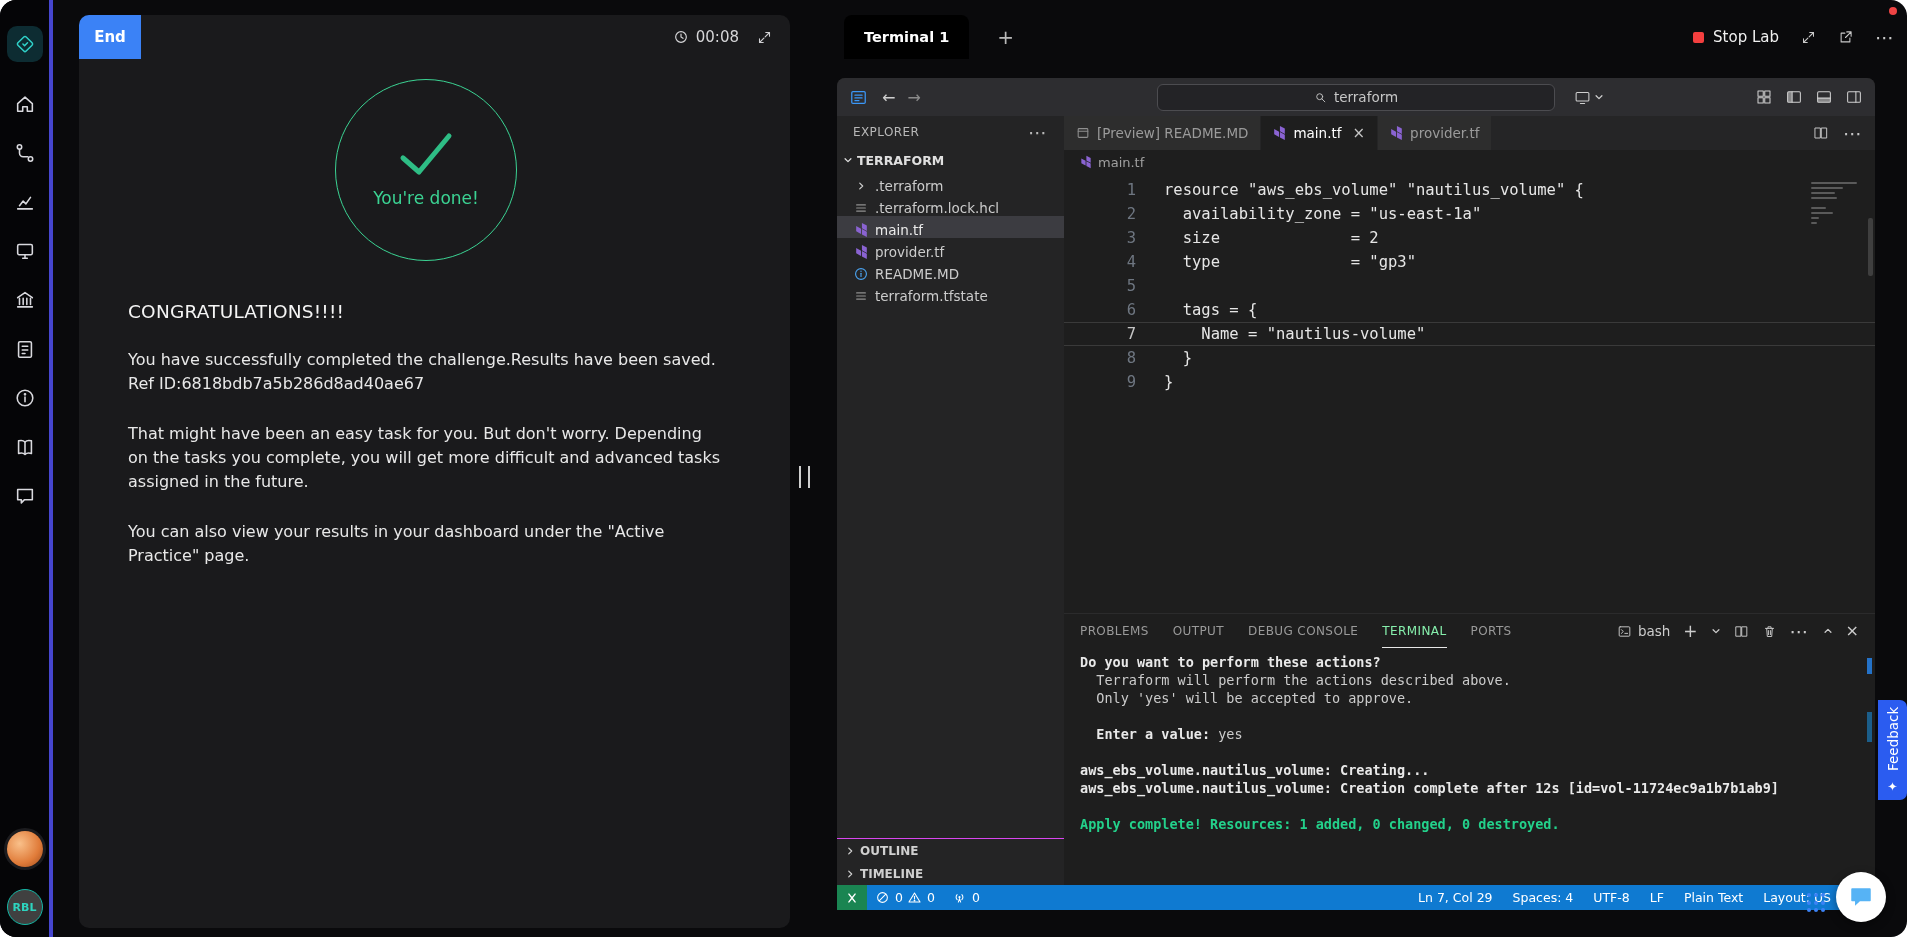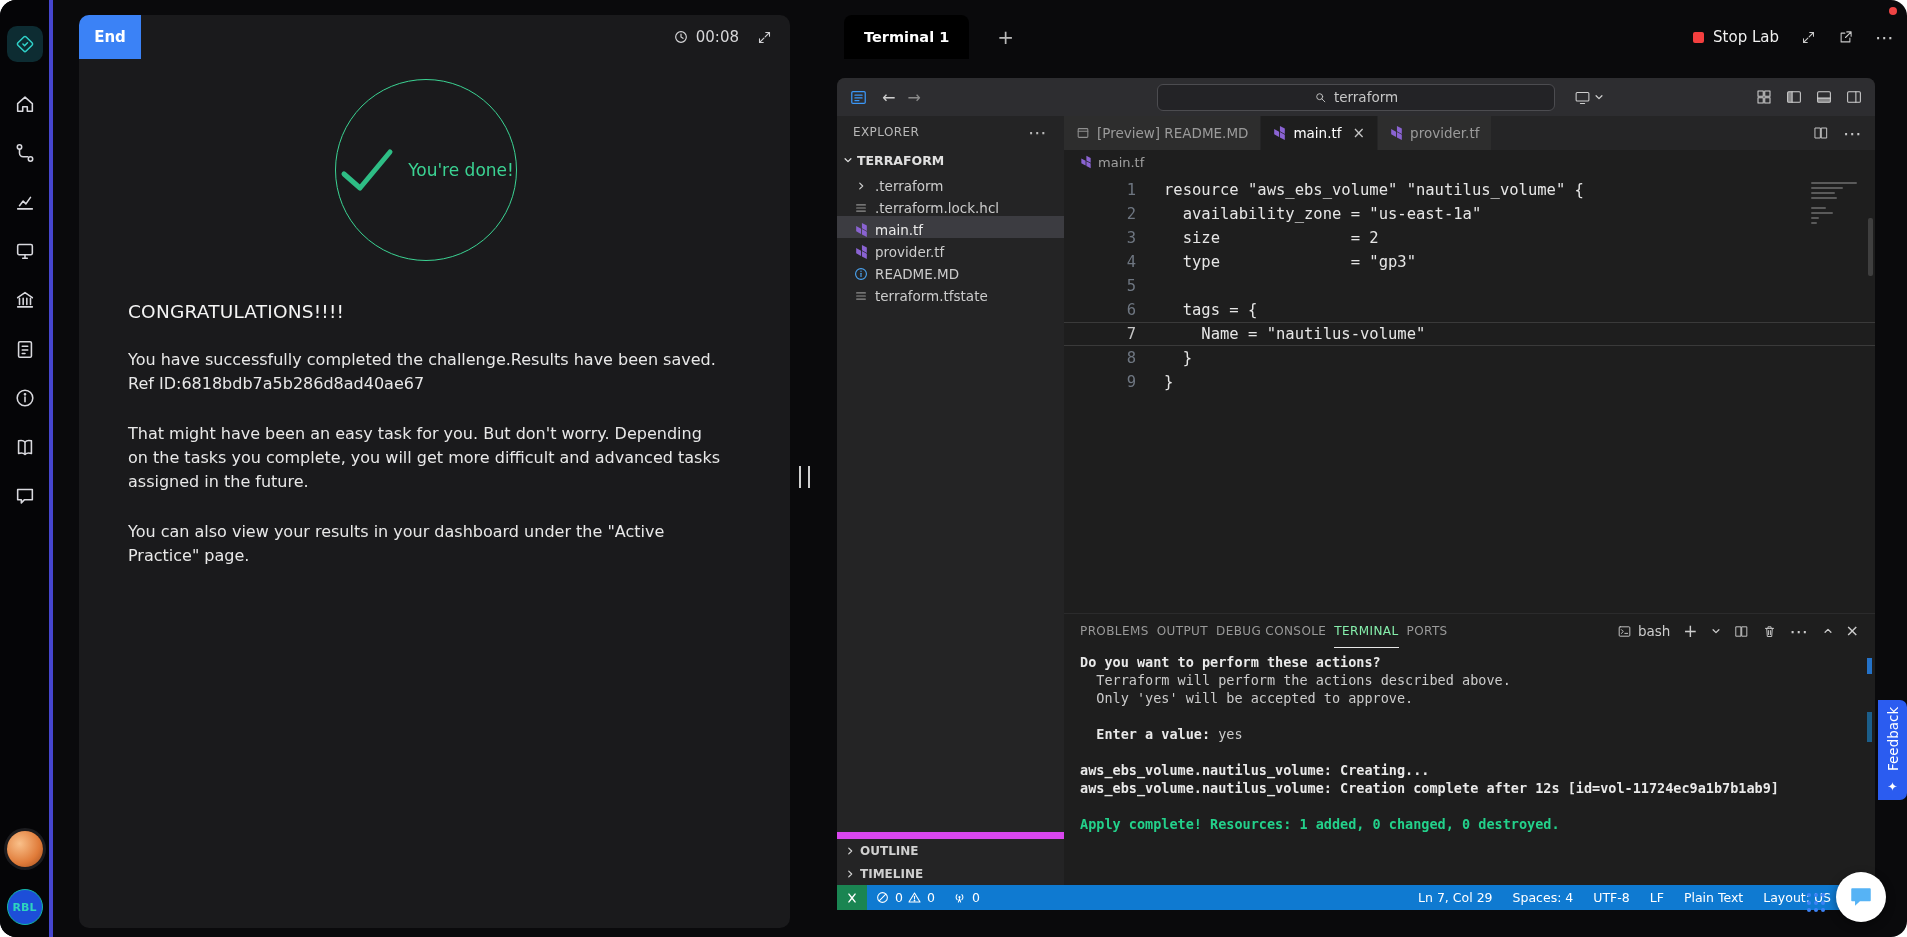--- a/index.html
+++ b/index.html
@@ -12,33 +12,33 @@
   .chev{stroke:currentColor;fill:none;stroke-width:1.5;stroke-linecap:round;stroke-linejoin:round;display:block;}
 
   
   .sidebar{position:absolute;left:0;top:0;bottom:0;width:53px;background:#050507;
     border-right:4px solid #4646cf;display:flex;flex-direction:column;align-items:center;padding:26px 0 12px;box-sizing:border-box;}
   .logo{width:36px;height:36px;border-radius:10px;background:#0d2c32;display:flex;align-items:center;justify-content:center;color:#2fd0c8;margin-bottom:30px;}
   .side-nav{display:flex;flex-direction:column;align-items:center;}
   .snav{width:24px;height:24px;margin-bottom:25px;color:#d9d9de;display:flex;align-items:center;justify-content:center;}
   .side-bottom{display:flex;flex-direction:column;align-items:center;margin-top:auto;}
   .avatar{width:36px;height:36px;border-radius:50%;background:radial-gradient(circle at 35% 35%,#f9c08a,#e07b39 60%,#9a4a1d);box-shadow:0 0 0 3px #1c1c1f;margin-bottom:22px;}
-  .rbl{width:36px;height:36px;border-radius:50%;border:1.5px solid #14b8a6;color:#2dd4bf;background:#1d4ed8;
+  .rbl{width:36px;height:36px;border-radius:50%;border:1.5px solid #14b8a6;color:#2dd4bf;background:#404040;
     display:flex;align-items:center;justify-content:center;font-size:11px;font-weight:700;box-sizing:border-box;}
 
   
   .left-panel{position:absolute;left:79px;top:15px;width:711px;height:913px;background:#1a1a1c;border-radius:10px;}
   .lp-head{height:44px;display:flex;align-items:center;}
   .end-tab{width:62px;height:44px;background:#3b82f6;border-radius:10px 0 0 0;color:#fff;font-size:15px;font-weight:600;
     display:flex;align-items:center;justify-content:center;}
   .timer{display:flex;align-items:center;gap:7px;color:#d6d6d8;font-size:15px;}
   .lp-expand{margin:0 18px 0 18px;color:#d0d0d3;}
   .lp-content{padding:20px 66px 0 49px;}
   .done-circle{width:182px;height:182px;border:1.6px solid #3bd393;border-radius:50%;margin:0 auto;
-    display:flex;flex-direction:row;align-items:center;justify-content:center;gap:12px;box-sizing:border-box;}
+    display:flex;flex-direction:column;align-items:center;justify-content:center;gap:12px;box-sizing:border-box;}
   .done-badge{color:#3bd393;font-size:17px;}
   .congrats{margin-top:40px;color:#f5f5f5;font-size:18.5px;font-weight:500;letter-spacing:.2px;}
   .lp-p{margin-top:26px;color:#e8e8e8;font-size:16px;line-height:1.5;max-width:600px;}
 
   
   .divider{position:absolute;left:799px;top:466px;height:22px;width:7px;border-left:2px solid #cfcfcf;border-right:2px solid #cfcfcf;}
 
   
   .right-header{position:absolute;left:844px;top:15px;right:12px;height:44px;display:flex;align-items:center;}
   .rh-tab{height:44px;padding:0 20px;background:#000;border-radius:8px 8px 0 0;color:#fff;font-size:14.5px;font-weight:600;
@@ -62,21 +62,21 @@
   .tb-right{margin-left:auto;display:flex;align-items:center;gap:12px;color:#cfcfcf;}
   .vs-body{flex:1;display:flex;min-height:0;}
 
   
   .explorer{width:227px;flex:none;background:#242425;display:flex;flex-direction:column;font-size:13.5px;}
   .exp-head{height:32px;display:flex;align-items:center;padding:0 16px;color:#b8b8b8;font-size:12px;letter-spacing:.4px;}
   .exp-root{height:24px;display:flex;align-items:center;gap:4px;padding:0 6px;color:#e0e0e0;font-weight:700;font-size:12.5px;}
   .frow{height:22px;display:flex;align-items:flex-end;gap:6px;padding:0 6px 0 16px;color:#cccccc;}
   .frow.sel{background:#3c3c41;color:#eaeaea;}
   .ficon{width:16px;height:16px;display:flex;align-items:center;justify-content:center;flex:none;}
-  .exp-bottom{border-top:7px solid #d946ef;text-align:right;}
+  .exp-bottom{border-top:1px solid #d946ef;text-align:right;}
   .exp-sec{height:23px;display:flex;align-items:center;gap:5px;padding:0 8px;color:#d0d0d0;font-weight:700;font-size:12px;}
 
   
   .editor-col{flex:1;display:flex;flex-direction:column;min-width:0;}
   .tabsrow{height:34px;background:#252526;display:flex;align-items:stretch;flex:none;}
   .etab{display:flex;align-items:center;gap:7px;padding:0 12px;font-size:13.5px;background:#2d2d2d;color:#9b9b9b;border-right:1px solid #252526;}
   .etab.active{background:#1e1e1e;color:#ffffff;}
   .tab-close{font-size:15px;color:#c5c5c5;margin-left:4px;line-height:1;}
   .tabs-right{margin-left:auto;display:flex;align-items:center;gap:14px;padding-right:12px;color:#c5c5c5;}
   .breadcrumb{height:24px;display:flex;align-items:center;gap:6px;padding-left:16px;color:#a0a0a0;font-size:13px;flex:none;background:#1e1e1e;}
@@ -85,21 +85,21 @@
   .crow.active{border-top:1px solid #3a3a3a;border-bottom:1px solid #3a3a3a;line-height:22px;}
   .lnum{width:72px;text-align:right;padding-right:28px;color:#6e7681;flex:none;}
   .crow.active .lnum{color:#c6c6c6;}
   .ctext{white-space:pre;color:#e6e6e6;}
   .minimap{position:absolute;right:16px;top:8px;width:48px;}
   .mm{height:2px;margin-bottom:3px;background:#5a5a5a;border-radius:1px;}
   .scroll-thumb{position:absolute;right:2px;top:44px;width:5px;height:58px;background:#3f3f3f;border-radius:2px;}
 
   
   .panel{height:271px;flex:none;border-top:1px solid #2b2b2c;display:flex;flex-direction:column;background:#1e1e1e;}
-  .panel-head{height:34px;display:flex;align-items:center;padding:0 16px;gap:8px;flex:none;}
+  .panel-head{height:34px;display:flex;align-items:center;padding:0 16px;gap:24px;flex:none;}
   .ptab{height:100%;display:flex;align-items:center;color:#9a9a9a;font-size:12px;letter-spacing:.4px;box-shadow:none;}
   .ptab.active{color:#86efac;box-shadow:inset 0 -1px 0 #e7e7e7;}
   .panel-right{margin-left:auto;display:flex;align-items:center;gap:13px;color:#cccccc;}
   .shell-group{display:flex;align-items:center;gap:6px;}
   .term{flex:1;padding:5px 0 0 16px;font-family:"DejaVu Sans Mono","Liberation Mono",monospace;font-size:13.5px;position:relative;overflow:hidden;}
   .trow{height:18px;line-height:18px;white-space:pre;color:#cccccc;}
   .t-b{color:#e9e9e9;font-weight:700;}
   .t-g{color:#23d18b;font-weight:700;}
   .tdec1{position:absolute;right:3px;top:10px;width:5px;height:16px;background:#2472c8;}
   .tdec2{position:absolute;right:3px;top:64px;width:5px;height:30px;background:#1b5e8a;}

